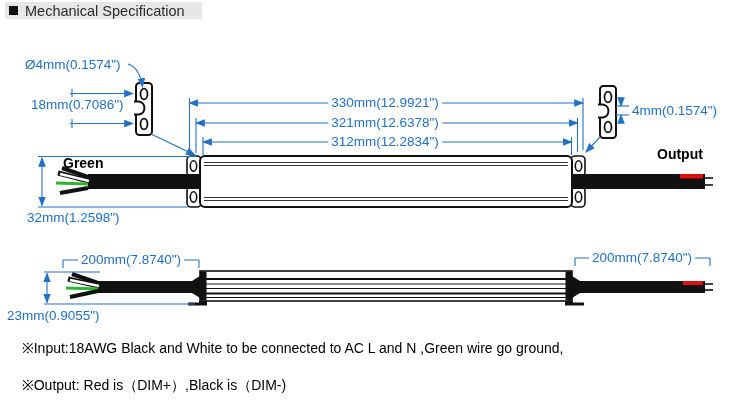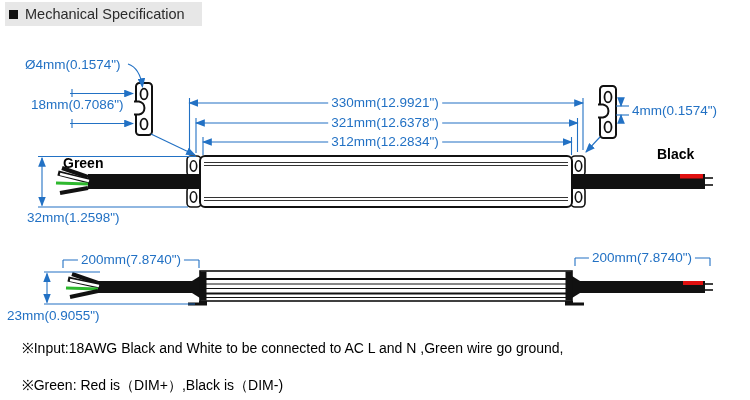--- a/index.html
+++ b/index.html
@@ -1,21 +1,21 @@
 <!DOCTYPE html>
 <html><head>
 <meta charset="utf-8">
 <style>
   html,body{margin:0;padding:0;background:#ffffff;}
   #stage{
     position:relative;width:750px;height:400px;background:#ffffff;
     font-family:"Liberation Sans",sans-serif;overflow:hidden;
   }
   #title-bar{
-    position:absolute;left:5px;top:2px;width:197px;height:24px;
+    position:absolute;left:5px;top:2px;width:197px;height:17px;
     background:#e7e7e7;display:flex;align-items:center;
   }
   #title-bar .bullet{
     width:9px;height:9px;background:#111;margin:0 7px 0 4px;flex:0 0 auto;
   }
   #title-bar .txt{font-size:14.5px;color:#2b2b2b;white-space:nowrap;}
   svg{position:absolute;left:0;top:0;}
   .dim{
     position:absolute;color:#2271c4;font-size:13.5px;white-space:nowrap;
     background:#ffffff;padding:0 3px;line-height:16px;
@@ -189,21 +189,21 @@
 
   <span class="dim" style="left:22px;top:57px;">Ø4mm(0.1574")</span>
   <span class="dim" style="left:28px;top:97px;">18mm(0.7086")</span>
   <span class="dim ctr" style="left:385px;top:95px;">330mm(12.9921")</span>
   <span class="dim ctr" style="left:385px;top:115px;">321mm(12.6378")</span>
   <span class="dim ctr" style="left:385px;top:134px;">312mm(12.2834")</span>
   <span class="dim" style="left:629px;top:103px;">4mm(0.1574")</span>
   <span class="dim" style="left:24px;top:210px;">32mm(1.2598")</span>
 
   <span class="plabel" style="left:63px;top:156px;">Green</span>
-  <span class="plabel" style="left:657px;top:147px;">Black</span>
+  <span class="plabel" style="left:657px;top:147px;">Output</span>
 
   <span class="dim ctr" style="left:131px;top:252px;">200mm(7.8740")</span>
   <span class="dim ctr" style="left:642px;top:250px;">200mm(7.8740")</span>
   <span class="dim" style="left:4px;top:308px;">23mm(0.9055")</span>
 
   <div class="note" style="top:340px;">※Input:18AWG Black and White to be connected to AC L and N ,Green wire go ground,</div>
-  <div class="note" style="top:377px;">※Green: Red is（DIM+）,Black is（DIM-)</div>
+  <div class="note" style="top:377px;">※Output: Red is（DIM+）,Black is（DIM-)</div>
 </div>
 
 </body></html>

